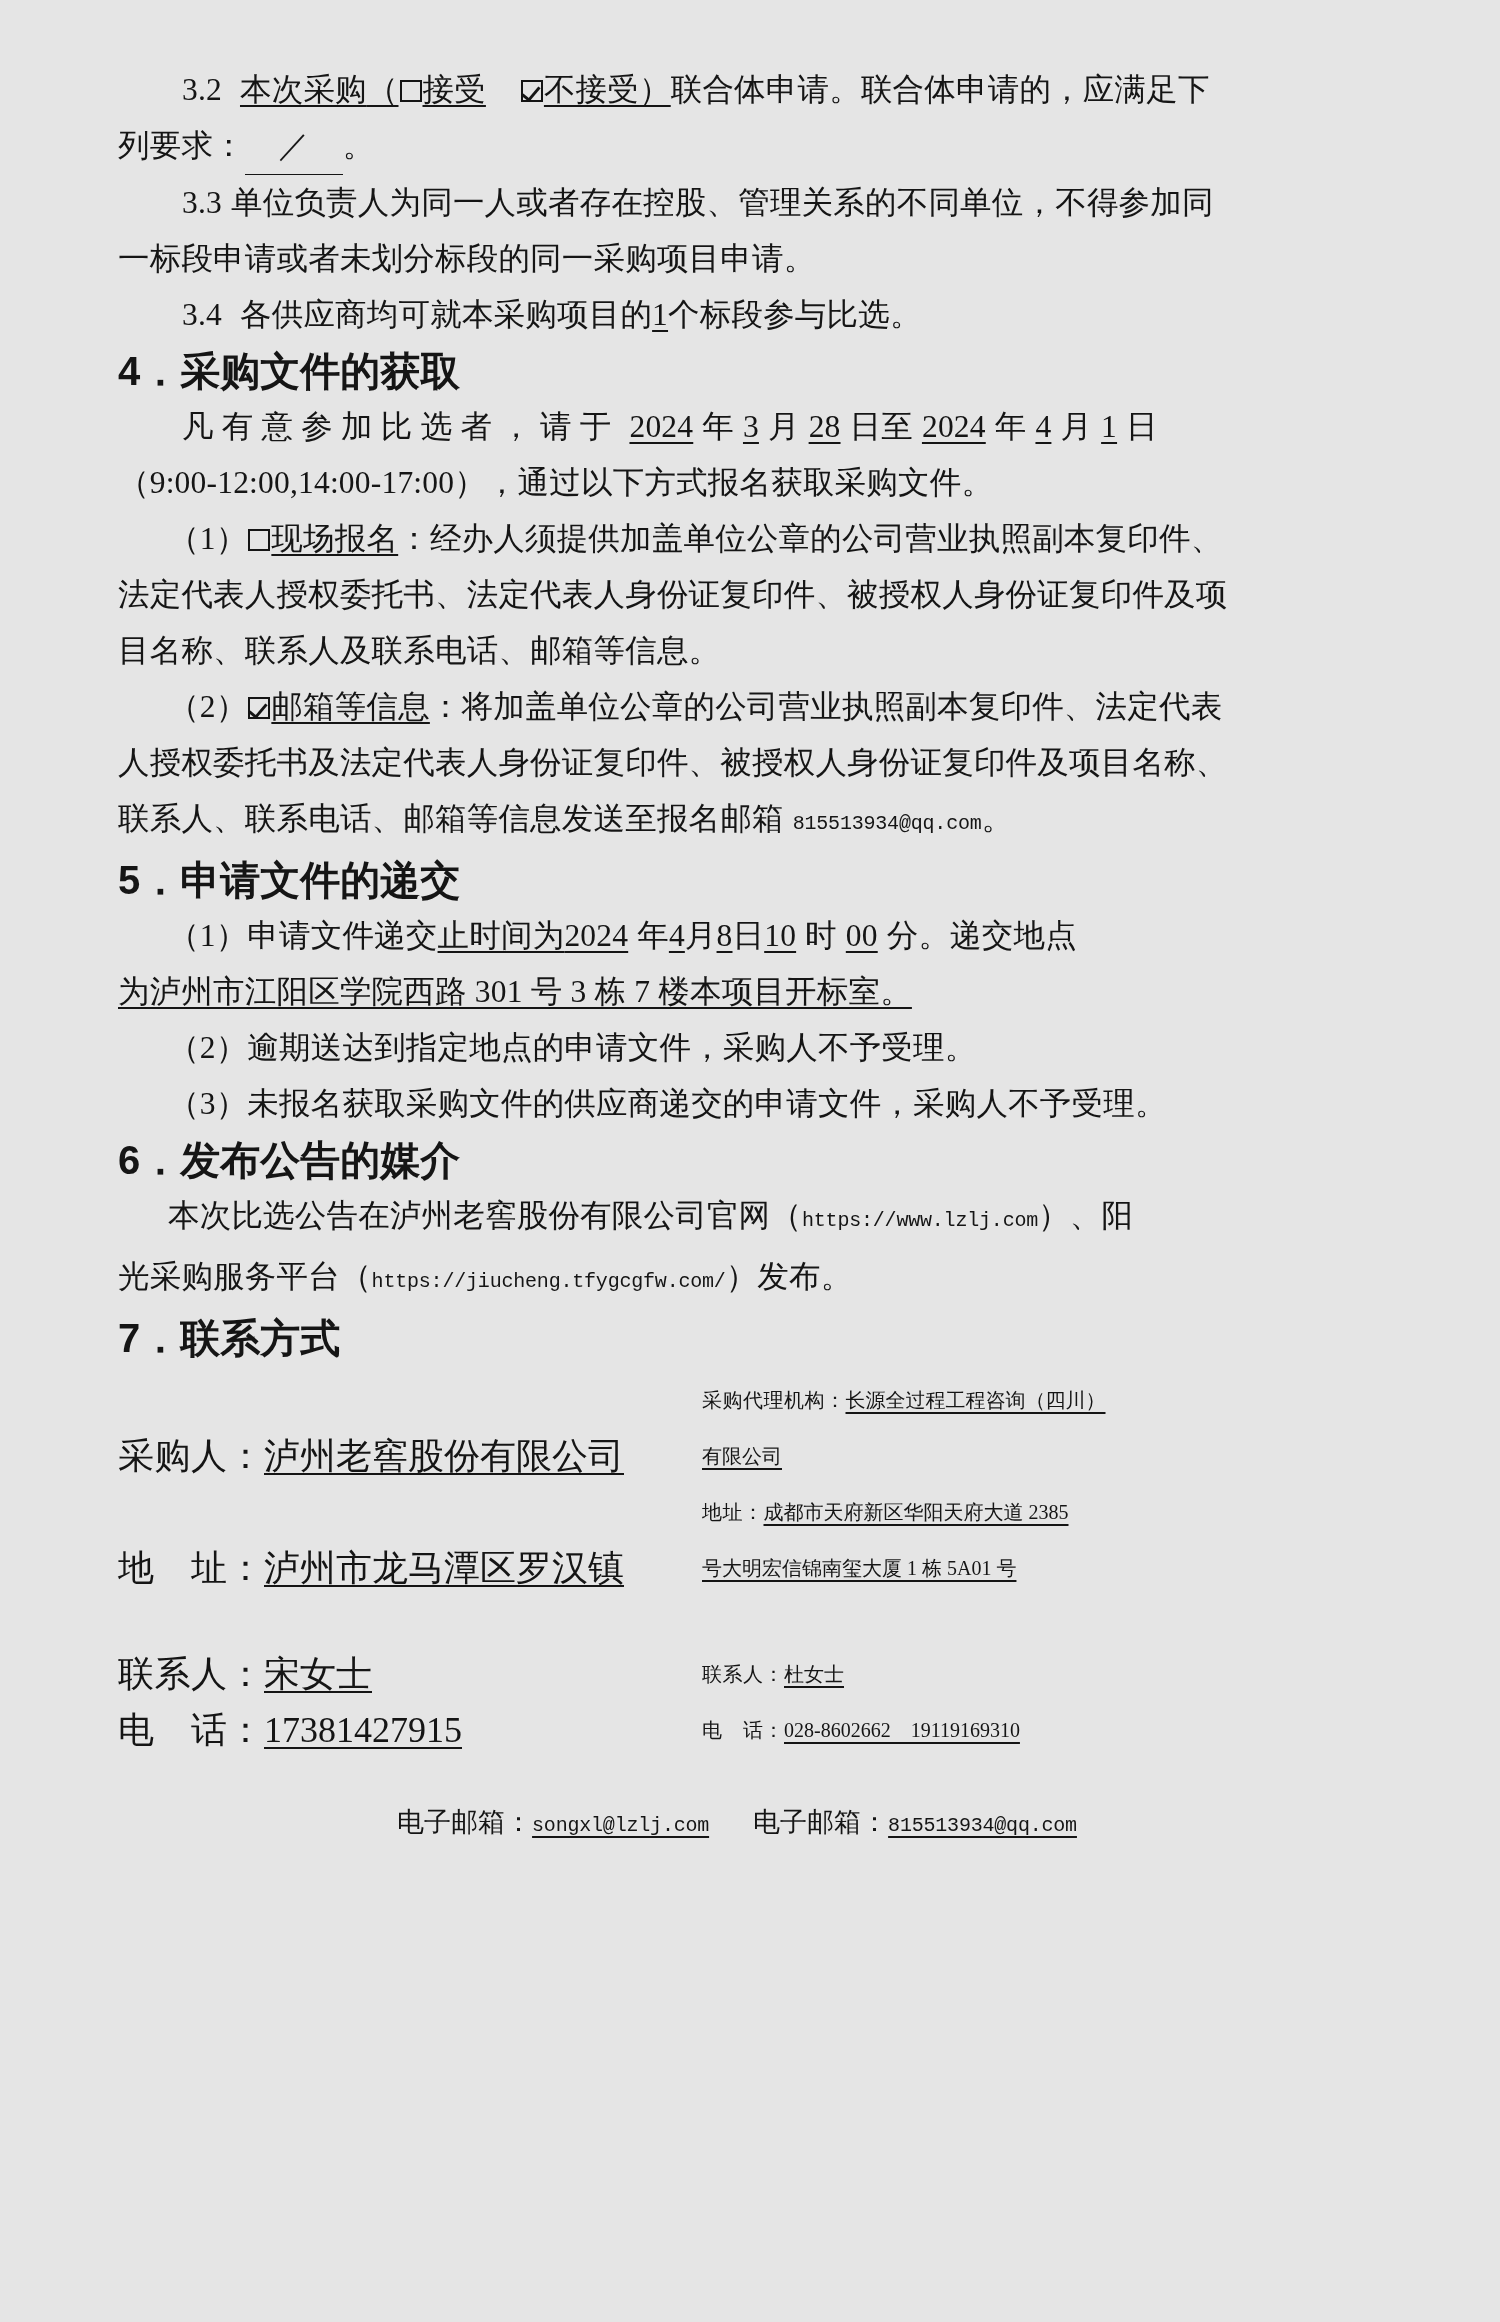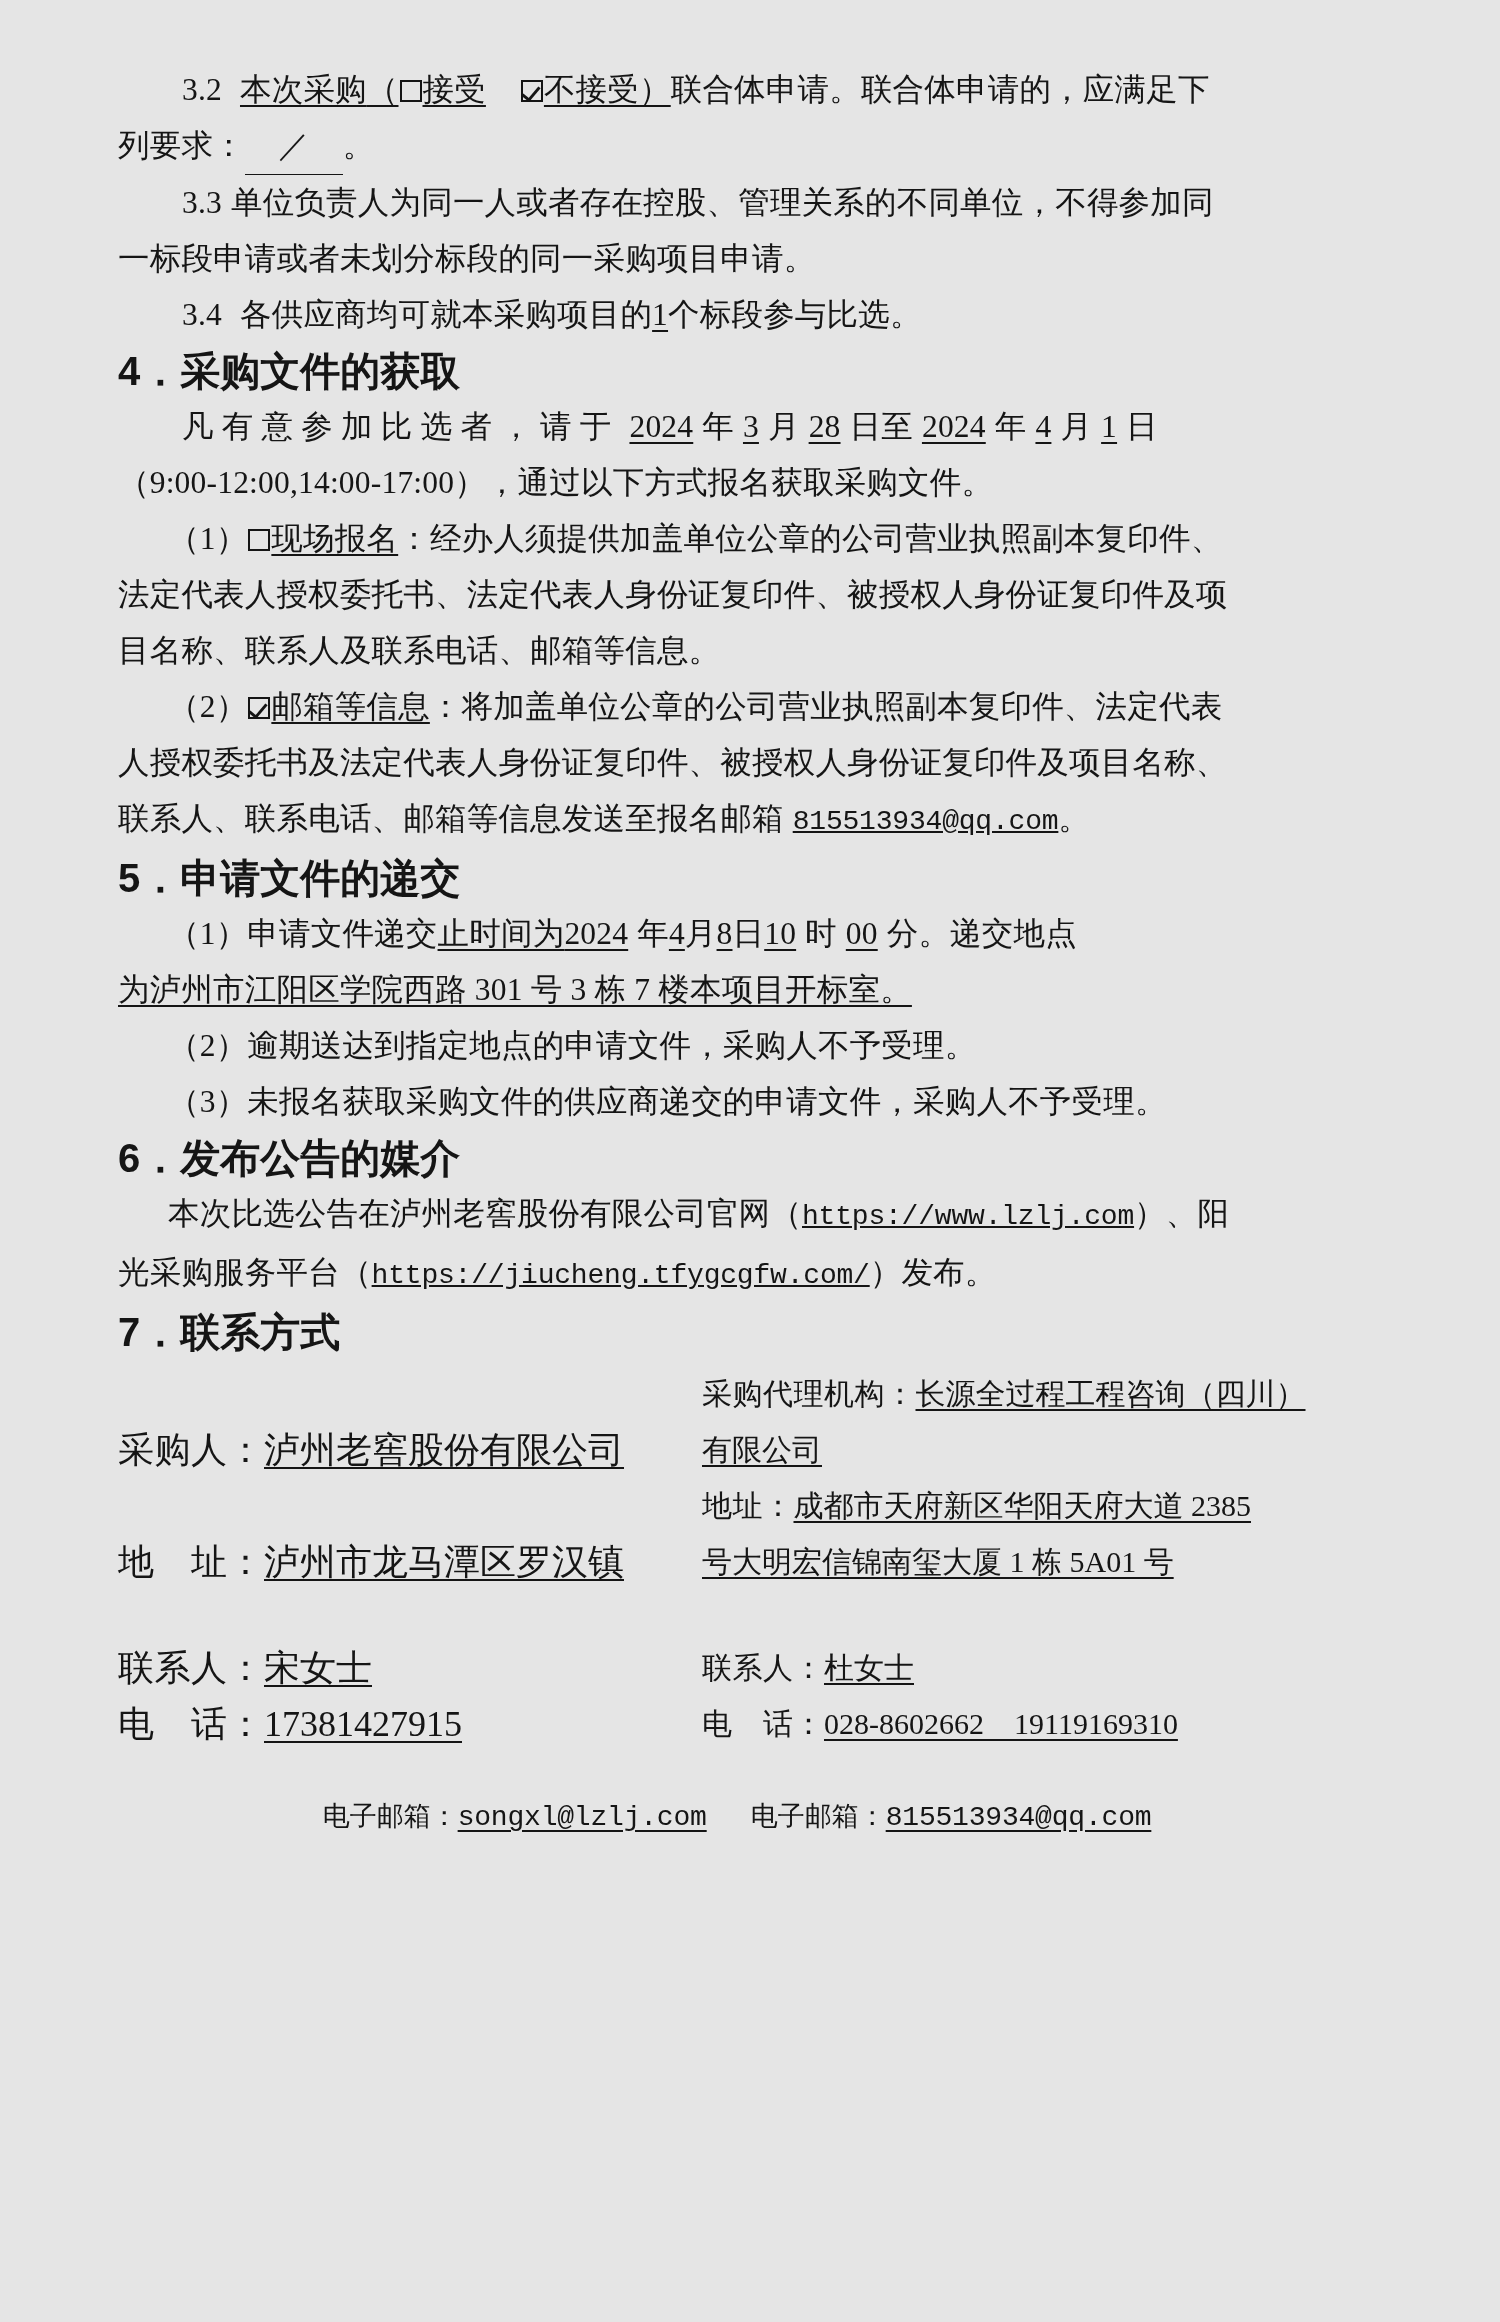--- a/index.html
+++ b/index.html
@@ -43,23 +43,22 @@
     white-space: nowrap;
     margin: 0;
   }
   .u {
     text-decoration: underline;
     text-underline-offset: 5px;
     text-decoration-thickness: 1.6px;
   }
   .mono {
     font-family: "Liberation Mono", "DejaVu Sans Mono", monospace;
-    font-size: 28px;
+    font-size: 20px;
     letter-spacing: -0.2px;
-    text-decoration: underline;
   }
   .num {
     font-family: "Liberation Serif", "DejaVu Serif", serif;
   }
   .slashblank {
     display: inline-block;
     width: 98px;
     border-bottom: 1.8px solid #151515;
     text-align: center;
     font-size: 31px;
@@ -100,21 +99,21 @@
     flex: 1;
     padding-left: 24px;
   }
   .crow {
     font-size: 36px;
     line-height: 56px;
     white-space: nowrap;
   }
   .crow-lbl { letter-spacing: 0.5px; }
   .wrapline {
-    font-size: 30px;
+    font-size: 20px;
     line-height: 56px;
     white-space: nowrap;
   }
   .emails {
     margin-top: 46px;
     display: flex;
     justify-content: center;
     gap: 44px;
     font-size: 27px;
   }

